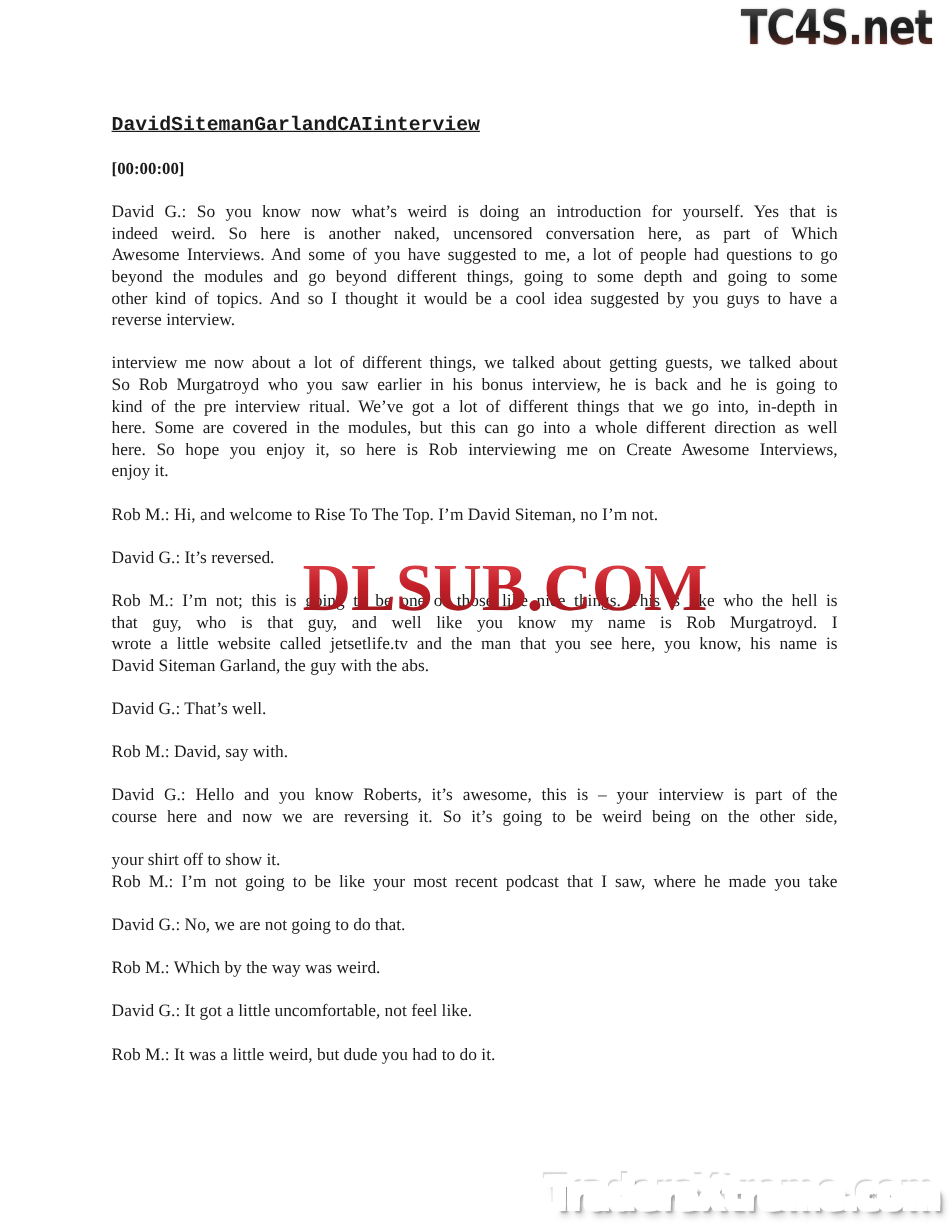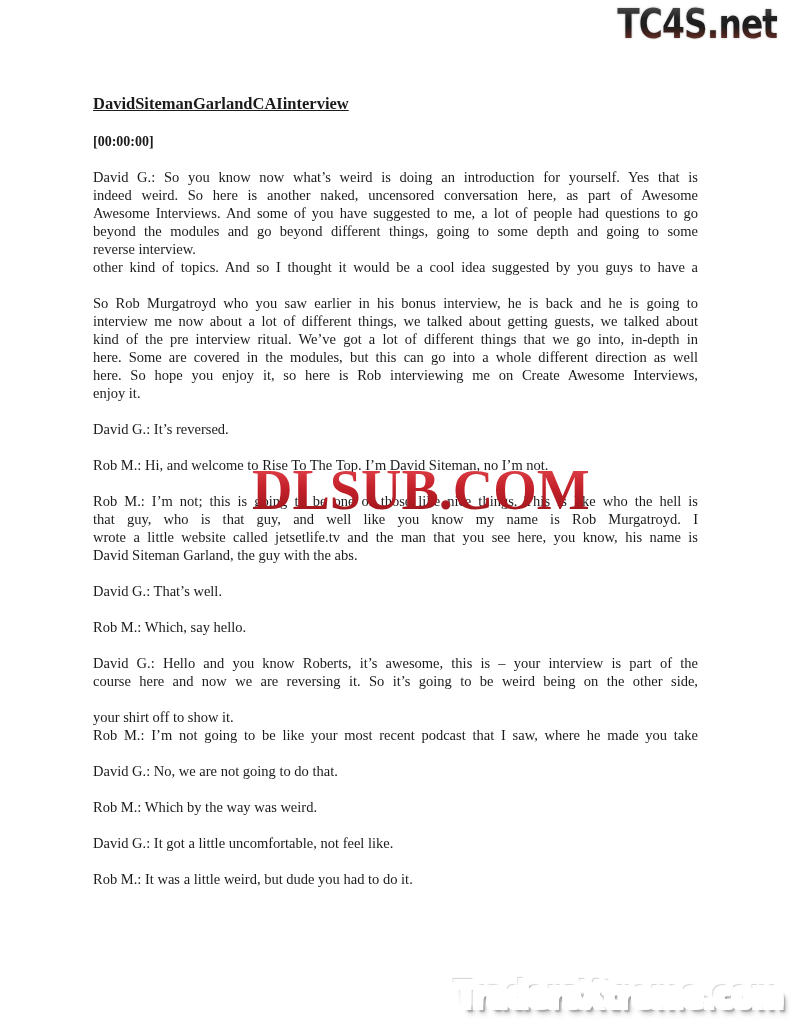--- a/index.html
+++ b/index.html
@@ -43,20 +43,21 @@
     top: 95px;
     width: 605px;
     font-size: 14.5px;
     line-height: 18px;
   }
   .doc-title {
     font-size: 16.5px;
     font-weight: bold;
     text-decoration: underline;
     margin: 0 0 20px 0;
+    font-family: Liberation Mono, monospace;
   }
   .doc-timestamp {
     font-weight: bold;
     font-size: 14px;
     margin: 0 0 17px 0;
   }
   .para {
     margin: 0 0 18px 0;
   }
   .tline {
@@ -140,51 +141,51 @@
 <div class="page">
 
   <div class="top-logo">TC4S.net</div>
 
   <div class="content">
     <div class="doc-title">DavidSitemanGarlandCAIinterview</div>
     <div class="doc-timestamp">[00:00:00]</div>
     <div id="transcript">
         <div class="para">
           <div class="tline">David G.: So you know now what’s weird is doing an introduction for yourself. Yes that is</div>
-          <div class="tline">indeed weird. So here is another naked, uncensored conversation here, as part of Awesome</div>
+          <div class="tline">indeed weird. So here is another naked, uncensored conversation here, as part of Which</div>
           <div class="tline">Awesome Interviews. And some of you have suggested to me, a lot of people had questions to go</div>
           <div class="tline">beyond the modules and go beyond different things, going to some depth and going to some</div>
+          <div class="tline">other kind of topics. And so I thought it would be a cool idea suggested by you guys to have a</div>
           <div class="tline last">reverse interview.</div>
-          <div class="tline">other kind of topics. And so I thought it would be a cool idea suggested by you guys to have a</div>
-        </div>
-        <div class="para">
+        </div>
+        <div class="para">
+          <div class="tline">interview me now about a lot of different things, we talked about getting guests, we talked about</div>
           <div class="tline">So Rob Murgatroyd who you saw earlier in his bonus interview, he is back and he is going to</div>
-          <div class="tline">interview me now about a lot of different things, we talked about getting guests, we talked about</div>
           <div class="tline">kind of the pre interview ritual. We’ve got a lot of different things that we go into, in-depth in</div>
           <div class="tline">here. Some are covered in the modules, but this can go into a whole different direction as well</div>
           <div class="tline">here. So hope you enjoy it, so here is Rob interviewing me on Create Awesome Interviews,</div>
           <div class="tline last">enjoy it.</div>
         </div>
         <div class="para">
+          <div class="tline last">Rob M.: Hi, and welcome to Rise To The Top. I’m David Siteman, no I’m not.</div>
+        </div>
+        <div class="para">
           <div class="tline last">David G.: It’s reversed.</div>
-        </div>
-        <div class="para">
-          <div class="tline last">Rob M.: Hi, and welcome to Rise To The Top. I’m David Siteman, no I’m not.</div>
         </div>
         <div class="para">
           <div class="tline">Rob M.: I’m not; this is going to be one of those like nice things. This is like who the hell is</div>
           <div class="tline">that guy, who is that guy, and well like you know my name is Rob Murgatroyd. I</div>
           <div class="tline">wrote a little website called jetsetlife.tv and the man that you see here, you know, his name is</div>
           <div class="tline last">David Siteman Garland, the guy with the abs.</div>
         </div>
         <div class="para">
           <div class="tline last">David G.: That’s well.</div>
         </div>
         <div class="para">
-          <div class="tline last">Rob M.: Which, say hello.</div>
+          <div class="tline last">Rob M.: David, say with.</div>
         </div>
         <div class="para">
           <div class="tline">David G.: Hello and you know Roberts, it’s awesome, this is – your interview is part of the</div>
           <div class="tline">course here and now we are reversing it. So it’s going to be weird being on the other side,</div>
         </div>
         <div class="para">
           <div class="tline last">your shirt off to show it.</div>
           <div class="tline">Rob M.: I’m not going to be like your most recent podcast that I saw, where he made you take</div>
         </div>
         <div class="para">

